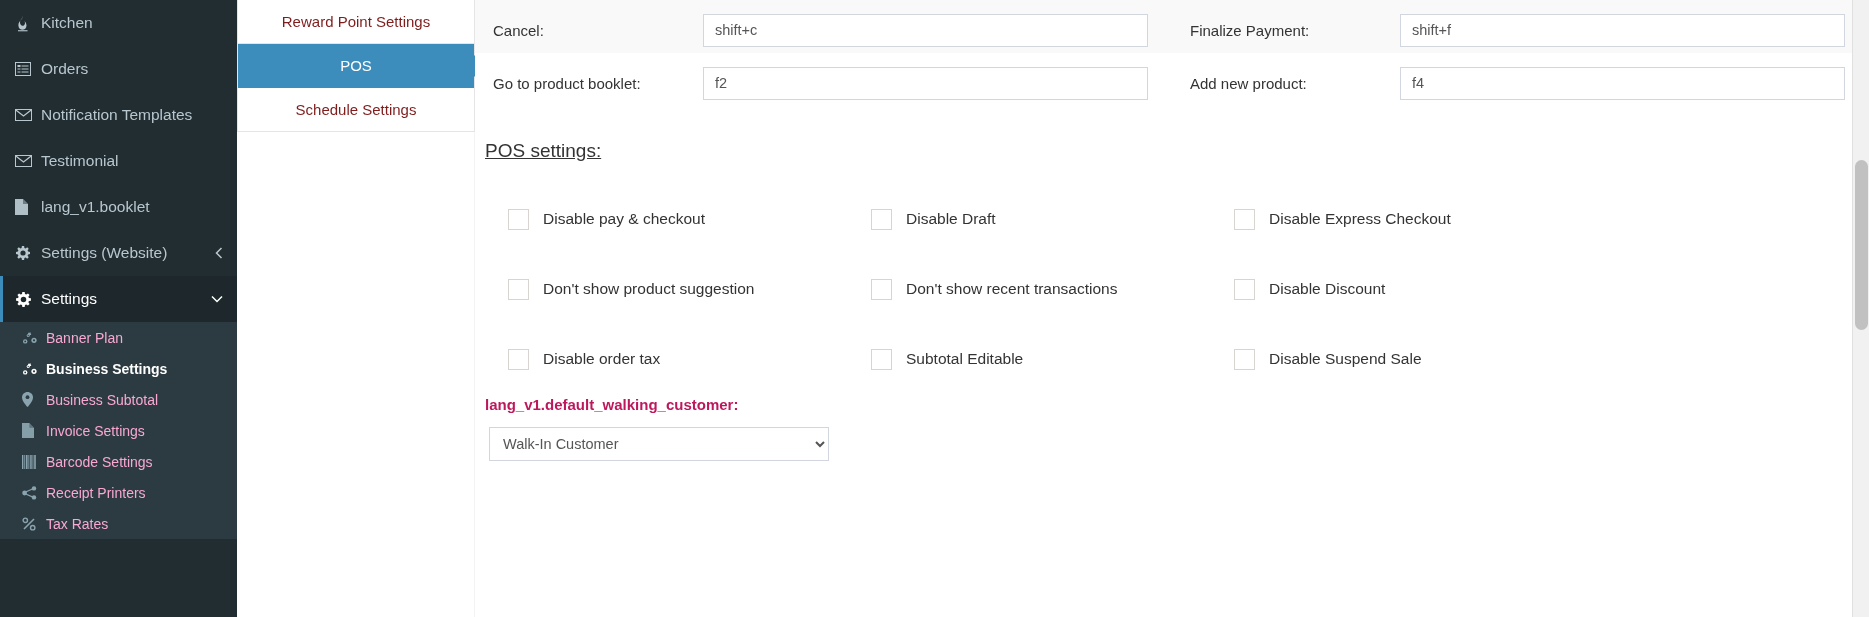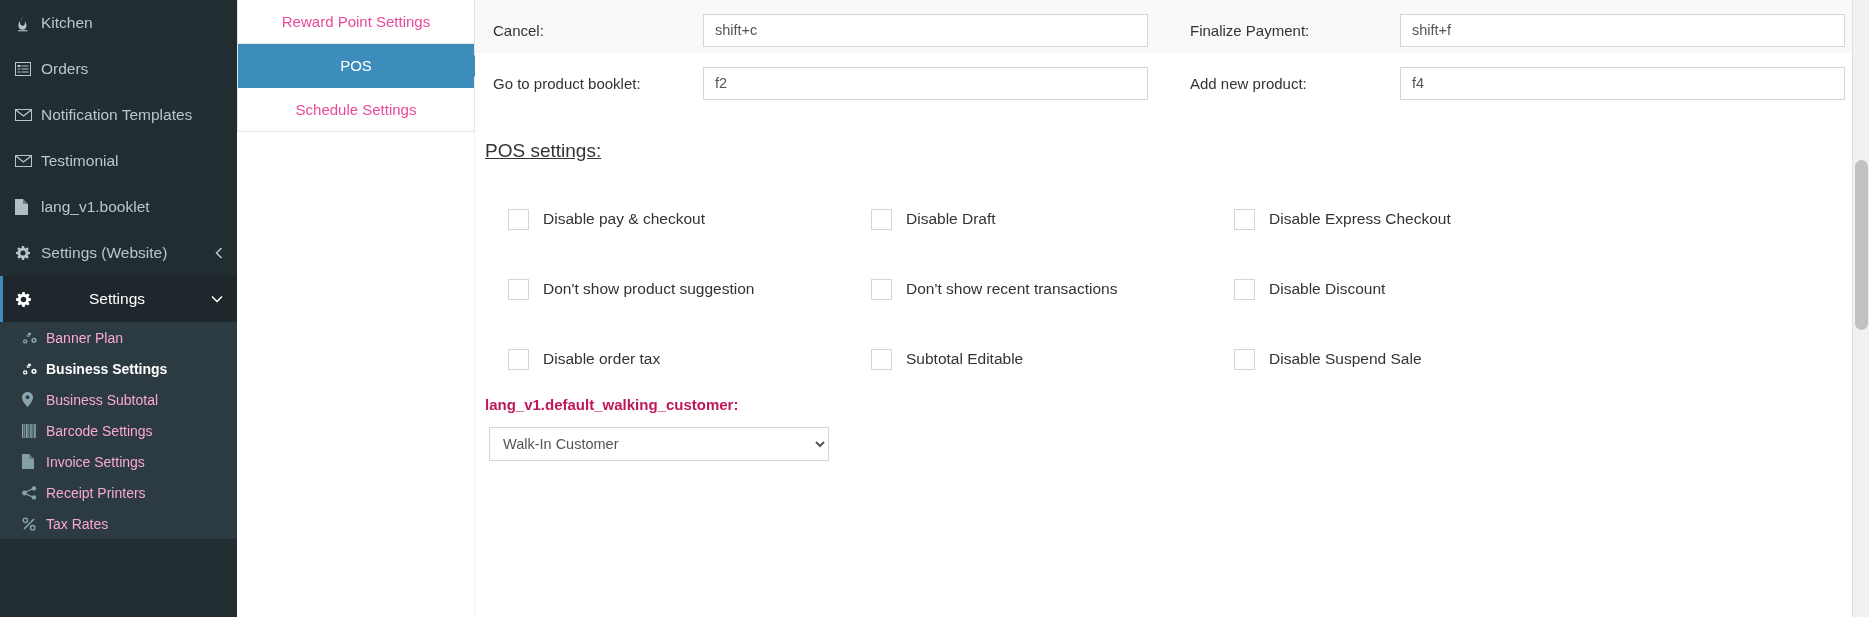--- a/index.html
+++ b/index.html
@@ -51,21 +51,20 @@
     flex: 0 0 auto;
     color: #b8c7ce;
     display: flex;
     align-items: center;
   }
   .nav-item.active-parent {
     background: #1e282c;
     color: #ffffff;
     border-left: 3px solid #3c8dbc;
     padding-left: 12px;
-    gap: 48px;
   }
   .nav-item.active-parent .ico,
   .nav-item.active-parent .caret { color: #ffffff; }
 
   .subnav {
     background: #2c3b41;
   }
   .subnav .nav-item {
     height: 31px;
     font-size: 14px;
@@ -96,21 +95,21 @@
     border-left: 1px solid #e5e5e5;
     border-right: 1px solid #e5e5e5;
     background: #fff;
   }
   .tab-item {
     height: 44px;
     display: flex;
     align-items: center;
     justify-content: center;
     font-size: 15px;
-    color: #ec4899;
+    color: #7f1d1d;
     border-bottom: 1px solid #e5e5e5;
     background: #fff;
     cursor: pointer;
     position: relative;
   }
   .tab-item.tab-active {
     background: #3c8dbc;
     color: #ffffff;
     border-bottom: 1px solid #3c8dbc;
   }
@@ -390,47 +389,47 @@
           <svg width="11" height="15" viewBox="0 0 11 15">
               <path fill="currentColor" d="M5.5 0C2.5 0 0 2.4 0 5.4c0 4 5.5 9.6 5.5 9.6S11 9.4 11 5.4C11 2.4 8.5 0 5.5 0z"></path>
               <circle cx="5.5" cy="5.2" r="1.9" fill="#2c3b41"></circle>
             </svg>
         </span>
         <span class="lbl">Business Subtotal</span>
       </div>
 
       <div class="nav-item">
         <span class="ico">
+          <svg width="12" height="15" viewBox="0 0 13 16">
+              <path fill="currentColor" d="M0 0h8l5 5v11H0z" opacity="0.95"></path>
+              <path fill="#2c3b41" d="M8 0l5 5H8z" opacity="0.45"></path>
+            </svg>
+        </span>
+        <span class="lbl">Invoice Settings</span>
+      </div>
+
+      <div class="nav-item">
+        <span class="ico">
           <svg width="15" height="14" viewBox="0 0 15 14">
               <g fill="currentColor">
                 <rect x="0" y="0" width="1.4" height="14"></rect>
                 <rect x="2.3" y="0" width="0.9" height="14"></rect>
                 <rect x="4" y="0" width="1.6" height="14"></rect>
                 <rect x="6.4" y="0" width="0.9" height="14"></rect>
                 <rect x="8.2" y="0" width="1.5" height="14"></rect>
                 <rect x="10.5" y="0" width="0.9" height="14"></rect>
                 <rect x="12.2" y="0" width="1.6" height="14"></rect>
               </g>
             </svg>
         </span>
         <span class="lbl">Barcode Settings</span>
       </div>
 
       <div class="nav-item">
         <span class="ico">
-          <svg width="12" height="15" viewBox="0 0 13 16">
-              <path fill="currentColor" d="M0 0h8l5 5v11H0z" opacity="0.95"></path>
-              <path fill="#2c3b41" d="M8 0l5 5H8z" opacity="0.45"></path>
-            </svg>
-        </span>
-        <span class="lbl">Invoice Settings</span>
-      </div>
-
-      <div class="nav-item">
-        <span class="ico">
           <svg width="15" height="14" viewBox="0 0 15 14">
               <circle cx="12" cy="2.4" r="2.2" fill="currentColor"></circle>
               <circle cx="12" cy="11.4" r="2.2" fill="currentColor"></circle>
               <circle cx="2.6" cy="7" r="2.4" fill="currentColor"></circle>
               <path d="M3.6 6L11 2.8M3.6 8L11 11.1" stroke="currentColor" stroke-width="1.2" fill="none"></path>
             </svg>
         </span>
         <span class="lbl">Receipt Printers</span>
       </div>
 

